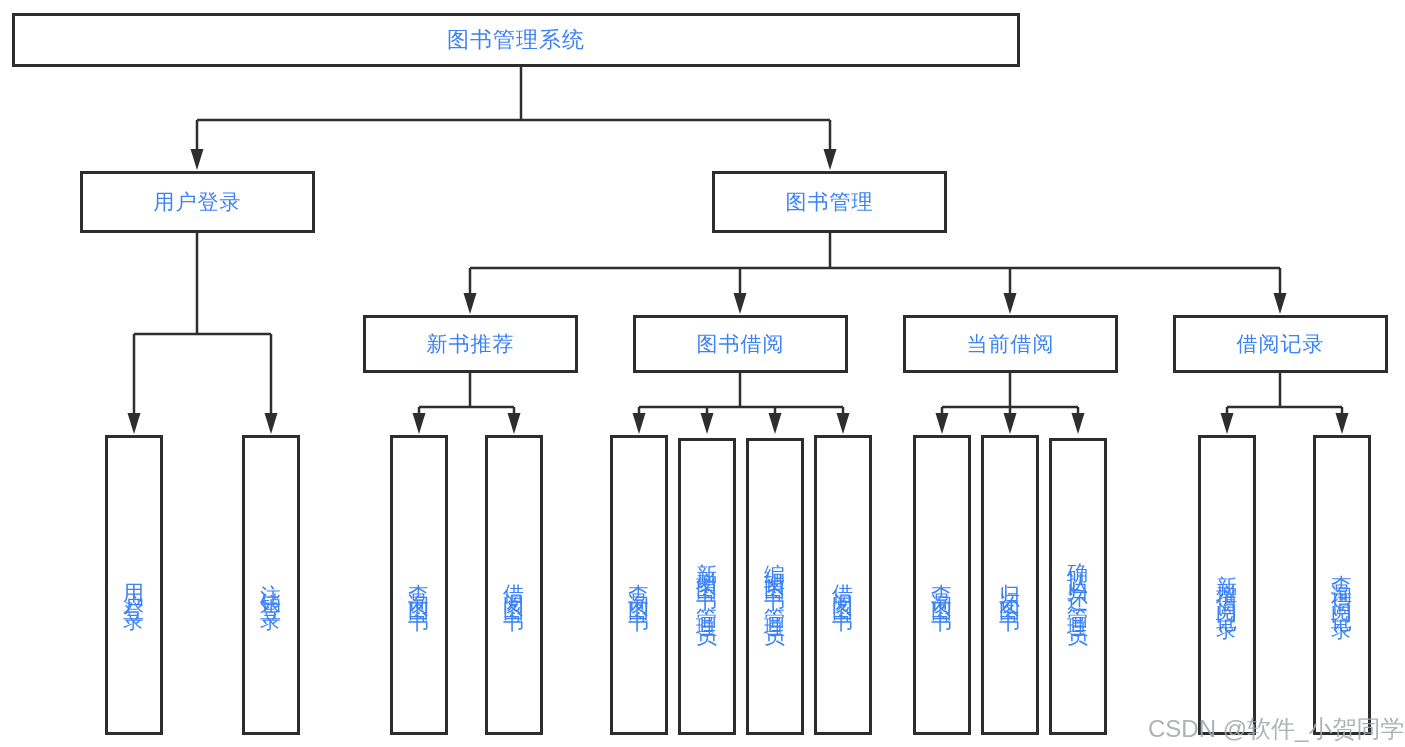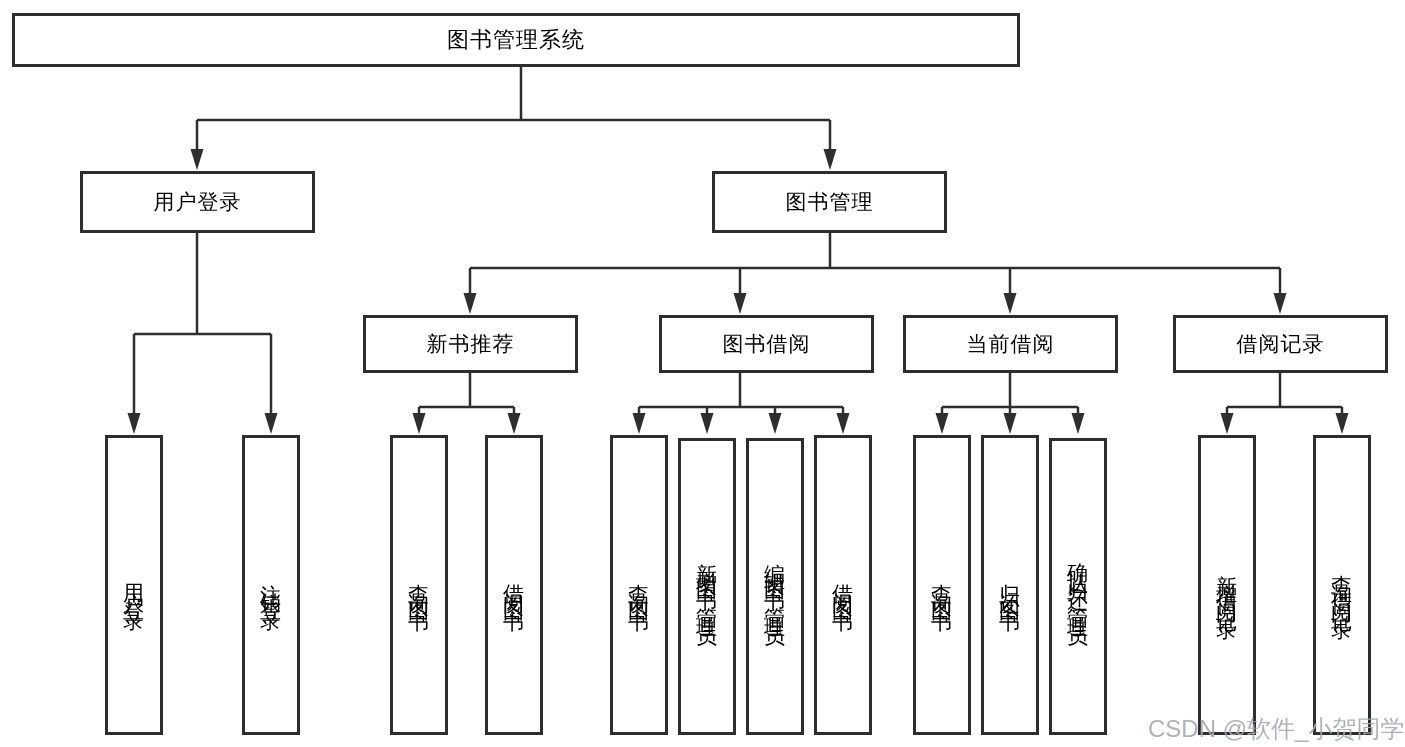--- a/index.html
+++ b/index.html
@@ -24,21 +24,21 @@
   }
   .node {
     position: absolute;
     box-sizing: border-box;
     background: #ffffff;
     border: 3px solid #2d2d2d;
     display: flex;
     align-items: center;
     justify-content: center;
     z-index: 2;
-    color: #000000;
+    color: #3b82f6;
   }
   .node-h span {
     font-size: 21px;
     letter-spacing: 1px;
     white-space: nowrap;
   }
   .node-root span {
     font-size: 22px;
   }
   .node-v span {
@@ -138,21 +138,21 @@
   <div class="node node-h" style="left:80px; top:171px; width:235px; height:62px;">
     <span>用户登录</span>
   </div>
   <div class="node node-h" style="left:712px; top:171px; width:235px; height:62px;">
     <span>图书管理</span>
   </div>
 
   <div class="node node-h" style="left:363px; top:315px; width:215px; height:58px;font-family:Liberation Serif, serif;">
     <span>新书推荐</span>
   </div>
-  <div class="node node-h" style="left:659px; top:315px; width:215px; height:58px;">
+  <div class="node node-h" style="left:633px; top:315px; width:215px; height:58px;">
     <span>图书借阅</span>
   </div>
   <div class="node node-h" style="left:903px; top:315px; width:215px; height:58px;">
     <span>当前借阅</span>
   </div>
   <div class="node node-h" style="left:1173px; top:315px; width:215px; height:58px;">
     <span>借阅记录</span>
   </div>
 
   <div class="node node-v" style="left:105px; top:435px; width:58px; height:300px;">

